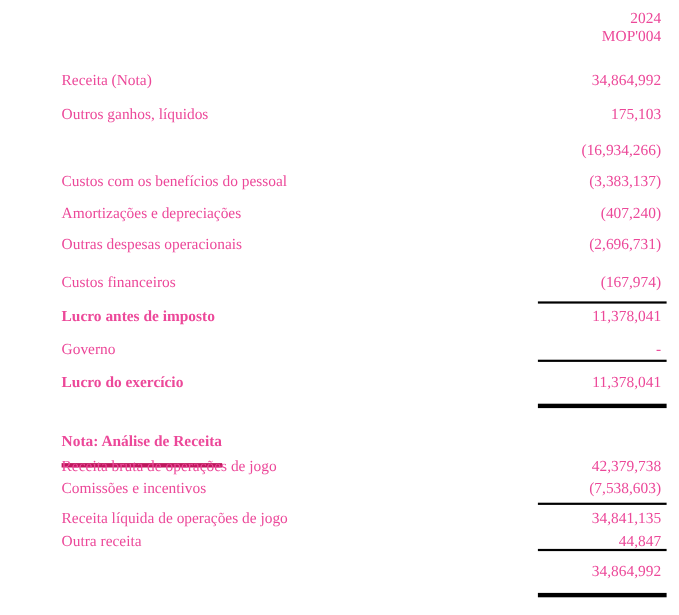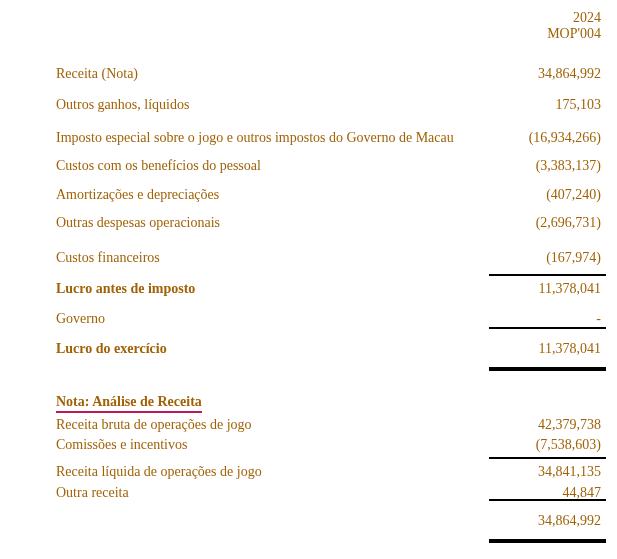--- a/index.html
+++ b/index.html
@@ -7,21 +7,21 @@
     padding: 0;
     background: #ffffff;
   }
   .page {
     position: relative;
     width: 617px;
     height: 559px;
     background: #ffffff;
     font-family: "Liberation Serif", "DejaVu Serif", serif;
     font-size: 14px;
-    color: #a16207;
+    color: #ec4899;
     overflow: hidden;
   }
   .row {
     position: absolute;
     left: 21px;
     right: 12px;
     height: 18px;
     line-height: 17px;
   }
   .row .label {
@@ -38,22 +38,22 @@
     width: 125px;
     text-align: right;
     padding-right: 4px;
     box-sizing: border-box;
     white-space: nowrap;
   }
   .bold { font-weight: bold; text-align: right; }
   .note-title-text {
     display: inline-block;
     font-weight: bold;
-    border-bottom: 2px solid #be185d;
-    padding-bottom: 1px;
+    border-bottom: 4px solid #be185d;
+    padding-bottom: 11px;
   }
   .hline {
     position: absolute;
     left: 489px;
     width: 117px;
     background: #000000;
   }
   .hline.thin  { height: 2px; }
   .hline.thick { height: 4px; }
 </style>
@@ -73,21 +73,20 @@
     <span class="label">Receita (Nota)</span>
     <span class="amount">34,864,992</span>
   </div>
 
   <div class="row" style="top:96px">
     <span class="label">Outros ganhos, líquidos</span>
     <span class="amount">175,103</span>
   </div>
 
   <div class="row" style="top:129px">
-    <span class="label">Imposto especial sobre o jogo e outros impostos do Governo de Macau</span>
     <span class="amount">(16,934,266)</span>
   </div>
 
   <div class="row" style="top:157px">
     <span class="label">Custos com os benefícios do pessoal</span>
     <span class="amount">(3,383,137)</span>
   </div>
 
   <div class="row" style="top:186px">
     <span class="label">Amortizações e depreciações</span>

